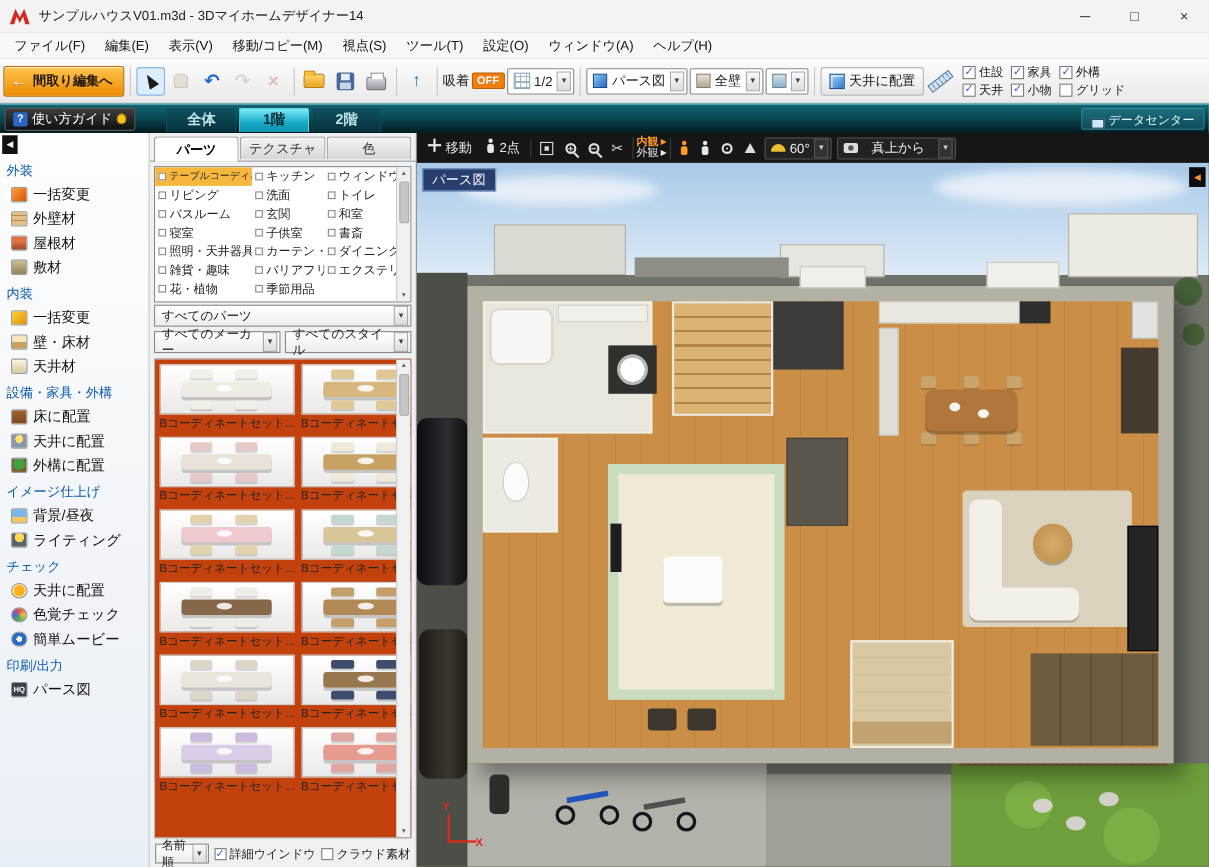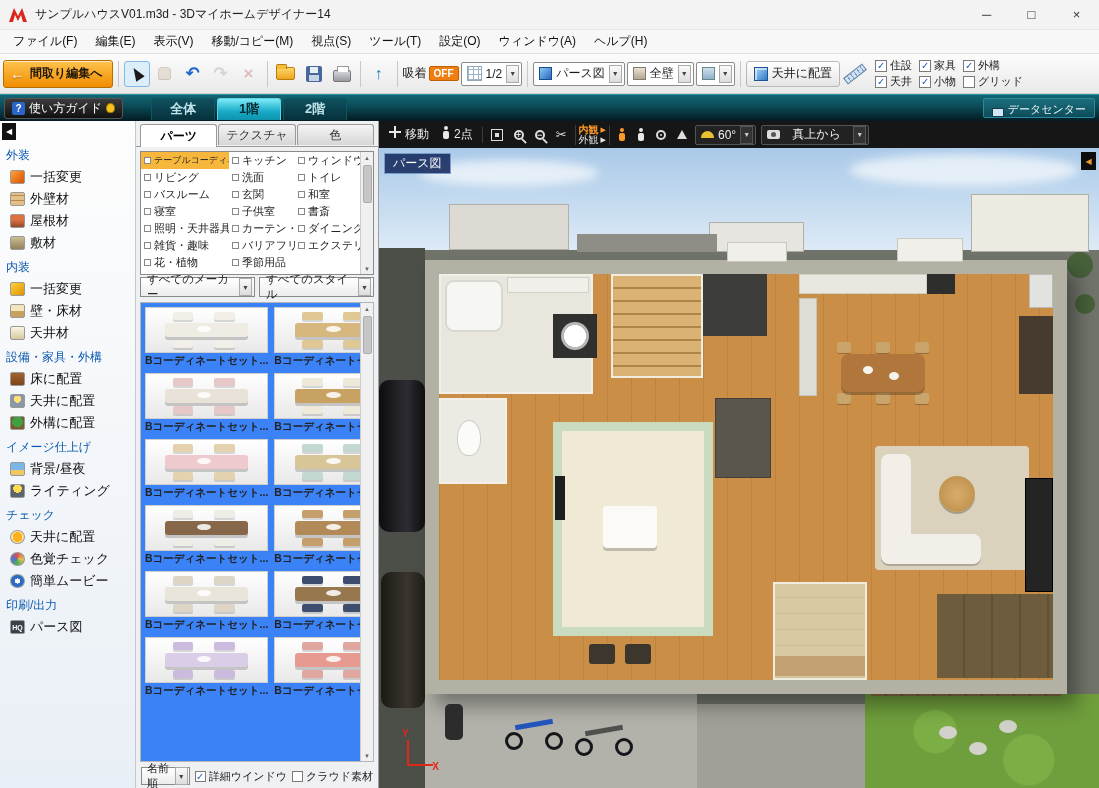--- a/index.html
+++ b/index.html
@@ -113,21 +113,21 @@
   .filter-row{display:flex;align-items:center;gap:4px;padding:3px 5px 1px;font-size:11px;color:#222;flex:none;}
   .filter{display:flex;align-items:center;gap:2px;}
   .fdot{width:9px;height:9px;border:1px solid #999;border-radius:50%;background:radial-gradient(#fff,#d8d8d8);}
   .search-btn{margin-left:auto;width:24px;height:19px;border:1px solid #888;background:linear-gradient(#fff,#dcdcdc);display:flex;align-items:center;justify-content:center;border-radius:2px;}
   .i-mag{width:8px;height:8px;border:2px solid #444;border-radius:50%;position:relative;}
   .i-mag::after{content:"";position:absolute;right:-4px;bottom:-4px;width:6px;height:2px;background:#444;transform:rotate(45deg);}
   .pdd{margin:2px 4px;height:20px;border:1px solid #8a8a8a;background:linear-gradient(#fff,#ededed);display:flex;align-items:center;justify-content:space-between;padding:0 2px 0 6px;font-size:11.5px;color:#222;flex:none;}
   .dd-row{display:flex;flex:none;}
   .dd-row .pdd{flex:1;margin:2px 2px 2px 4px;}
   .dd-row .pdd+ .pdd{margin:2px 4px 2px 2px;}
-  .items-wrap{flex:1;margin:3px 4px 2px;background:#3b82f6;border:1px solid #b5b5b5;position:relative;padding:4px 16px 0 4px;overflow:hidden;min-height:0;font-weight:bold;}
+  .items-wrap{flex:1;margin:3px 4px 2px;background:#c2410c;border:1px solid #b5b5b5;position:relative;padding:4px 16px 0 4px;overflow:hidden;min-height:0;}
   .items-grid{display:grid;grid-template-columns:1fr 1fr;gap:5px 6px;}
   .part-item{display:flex;flex-direction:column;}
   .thumb{position:relative;height:46px;background:linear-gradient(#ffffff,#e9e9e9);border:1px solid #cfcfcf;overflow:hidden;}
   .thumb .tbl{position:absolute;left:16%;top:33%;width:68%;height:32%;background:var(--t);border-radius:3px;box-shadow:0 3px 0 rgba(0,0,0,.18);}
   .thumb .ch{position:absolute;width:17%;height:20%;background:var(--c);border-radius:2px;box-shadow:0 2px 0 rgba(0,0,0,.14);}
   .thumb .c1{left:22%;top:8%;} .thumb .c2{left:56%;top:8%;}
   .thumb .c3{left:22%;top:72%;} .thumb .c4{left:56%;top:72%;}
   .thumb .dish{position:absolute;left:42%;top:41%;width:12%;height:14%;background:#fff;border-radius:50%;opacity:.85;}
   .cap{font-size:10.5px;color:#222;text-align:left;white-space:nowrap;overflow:hidden;margin-top:1px;}
   .parts-footer{height:24px;display:flex;align-items:center;gap:5px;padding:0 5px;font-size:11px;flex:none;}
@@ -565,20 +565,24 @@
               <span class="catsq"></span>
               <span class="catlb">季節用品</span>
             </div>
           </div>
         <div class="vscroll">
           <span class="sarr">▲</span>
           <span class="sthumb"></span>
           <span class="sarr bottom">▼</span>
         </div>
       </div>
+      <div class="pdd">
+        <span>すべてのパーツ</span>
+        <span class="caret">▼</span>
+      </div>
       <div class="dd-row">
         <div class="pdd">
           <span>すべてのメーカー</span>
           <span class="caret">▼</span>
         </div>
         <div class="pdd">
           <span>すべてのスタイル</span>
           <span class="caret">▼</span>
         </div>
       </div>

